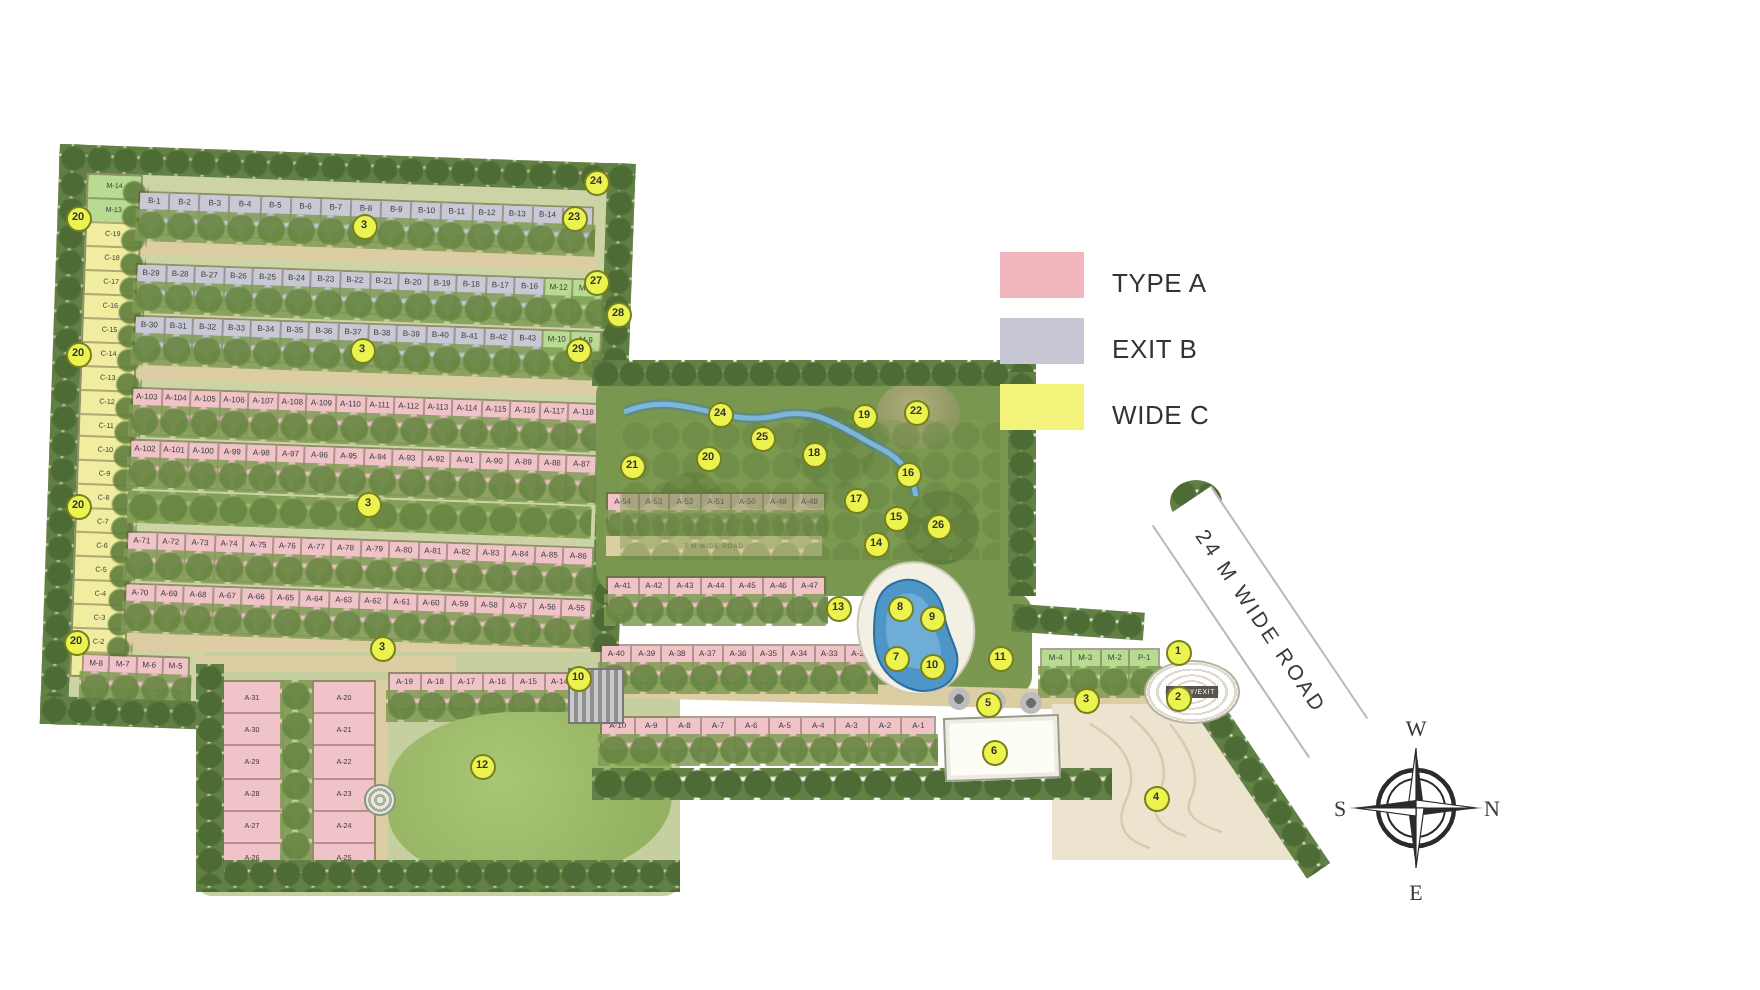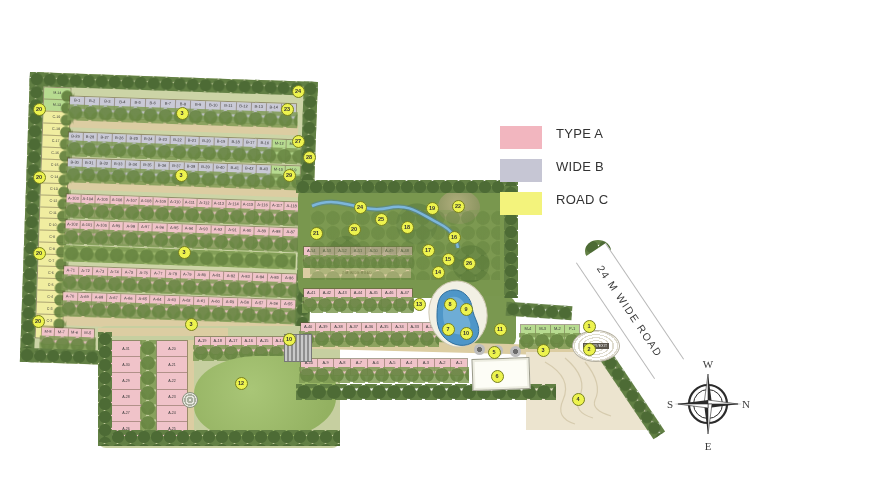--- a/index.html
+++ b/index.html
@@ -42,21 +42,21 @@
   .cell.cell-d{background:#b7db90 !important;}
   .road{position:absolute;background:#dccda2;z-index:1;}
   .roadlbl{display:block;width:100%;text-align:center;font-size:3.2px;line-height:10px;
     color:#7c6b49;letter-spacing:.4px;}
   
   .marker{position:absolute;width:11px;height:11px;margin:-5.5px 0 0 -5.5px;border-radius:50%;
     background:#edf34e;border:1px solid #77801f;color:#333;font-size:5.5px;font-weight:bold;
     display:flex;align-items:center;justify-content:center;z-index:9;}
   
   #legend{position:absolute;left:500px;top:126px;z-index:5;}
-  .leg-row{display:flex;align-items:flex-start;height:23px;margin-bottom:10px;}
+  .leg-row{display:flex;align-items:flex-end;height:23px;margin-bottom:10px;}
   .leg-swatch{width:42px;height:23px;margin-right:14px;}
   .leg-label{font-size:13px;color:#333;letter-spacing:.3px;}
   .sw-a{background:#f2b6bf;} .sw-b{background:#c6c6d4;} .sw-c{background:#f3f37c;} .sw-d{background:#aeda8a;}
   
   .blk{position:absolute;}
   #park{background:#79974e;border-radius:14px;z-index:1;
     background-image:radial-gradient(circle at 22% 60%,#5f7f3e 0 16px,rgba(0,0,0,0) 17px),
       radial-gradient(circle at 55% 35%,#678746 0 20px,rgba(0,0,0,0) 21px),
       radial-gradient(circle at 80% 70%,#5c7c3c 0 18px,rgba(0,0,0,0) 19px);}
   #mound{background:radial-gradient(circle at 45% 40%,#b0ae7d,#8f9763 70%);border-radius:50%;z-index:2;}
@@ -774,25 +774,25 @@
     <span>24 M WIDE ROAD</span>
   </div>
 
   <div id="legend">
     <div class="leg-row">
       <div class="leg-swatch sw-a"></div>
       <div class="leg-label">TYPE A</div>
     </div>
     <div class="leg-row">
       <div class="leg-swatch sw-b"></div>
-      <div class="leg-label">WIDE B</div>
+      <div class="leg-label">EXIT B</div>
     </div>
     <div class="leg-row">
       <div class="leg-swatch sw-c"></div>
-      <div class="leg-label">ROAD C</div>
+      <div class="leg-label">WIDE C</div>
     </div>
   </div>
 
   <svg id="compass-svg" width="100" height="104" viewBox="-50 -52 100 104">
     <polygon points="-34,0 0,-3.5 34,0 0,3.5" fill="#9a9a9a"></polygon>
     <circle r="19" fill="none" stroke="#2b2b2b" stroke-width="2.2"></circle>
     <circle r="14.5" fill="#fff" stroke="#2b2b2b" stroke-width="1"></circle>
     <g>
       <polygon points="0,0 9,-9 2,-2" fill="#2b2b2b"></polygon>
         <polygon points="0,0 9,9 2,2" fill="#2b2b2b"></polygon>

